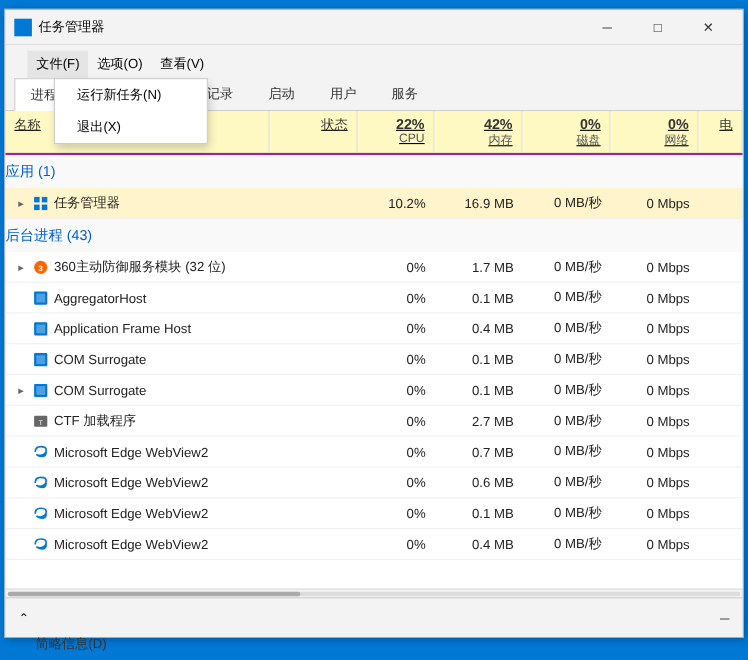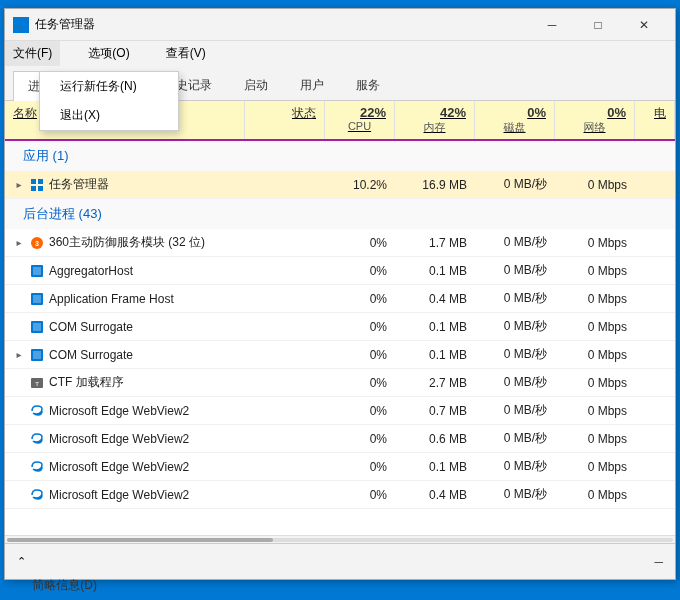--- a/index.html
+++ b/index.html
@@ -62,39 +62,38 @@
       align-items: center;
       justify-content: center;
       font-size: 12px;
       color: #333;
     }
 
     .menubar {
       height: 30px;
       background: #f3f3f3;
       display: flex;
-      align-items: flex-start;
-      padding: 0 0;
+      align-items: flex-end;
+      padding: 0 20px;
       flex-shrink: 0;
       position: relative;
-      gap: 20px;
     }
     .menu-item {
       padding: 4px 8px;
       cursor: pointer;
       font-size: 12px;
       color: #000;
       position: relative;
     }
     .menu-item.active { background: #e5e5e5; }
 
     .dropdown-menu {
       position: absolute;
       top: 30px;
-      left: 34px;
+      left: 44px;
       background: white;
       border: 1px solid #ccc;
       box-shadow: 2px 4px 8px rgba(0,0,0,0.2);
       z-index: 100;
       min-width: 140px;
     }
     .dropdown-item {
       padding: 6px 20px;
       cursor: pointer;
       font-size: 12px;
@@ -144,31 +143,30 @@
       cursor: pointer;
     }
     .table-header-cell:first-child { text-align: left; }
     .table-header-cell .pct {
       font-size: 13px;
       font-weight: bold;
     }
     .table-header-cell .label {
       font-size: 11px;
       color: #555;
-      text-align: center;
     }
 
     .table-body {
       flex: 1;
       overflow-y: auto;
       overflow-x: hidden;
       background: white;
     }
     .section-header {
-      padding: 6px 18px;
+      padding: 6px 0;
       font-size: 13px;
       color: #0062cc;
       font-weight: 500;
       background: #f9f9f9;
     }
     .table-row {
       display: grid;
       grid-template-columns: 1fr 80px 70px 80px 80px 80px 40px;
       border-bottom: 1px solid #f0f0f0;
       align-items: center;

